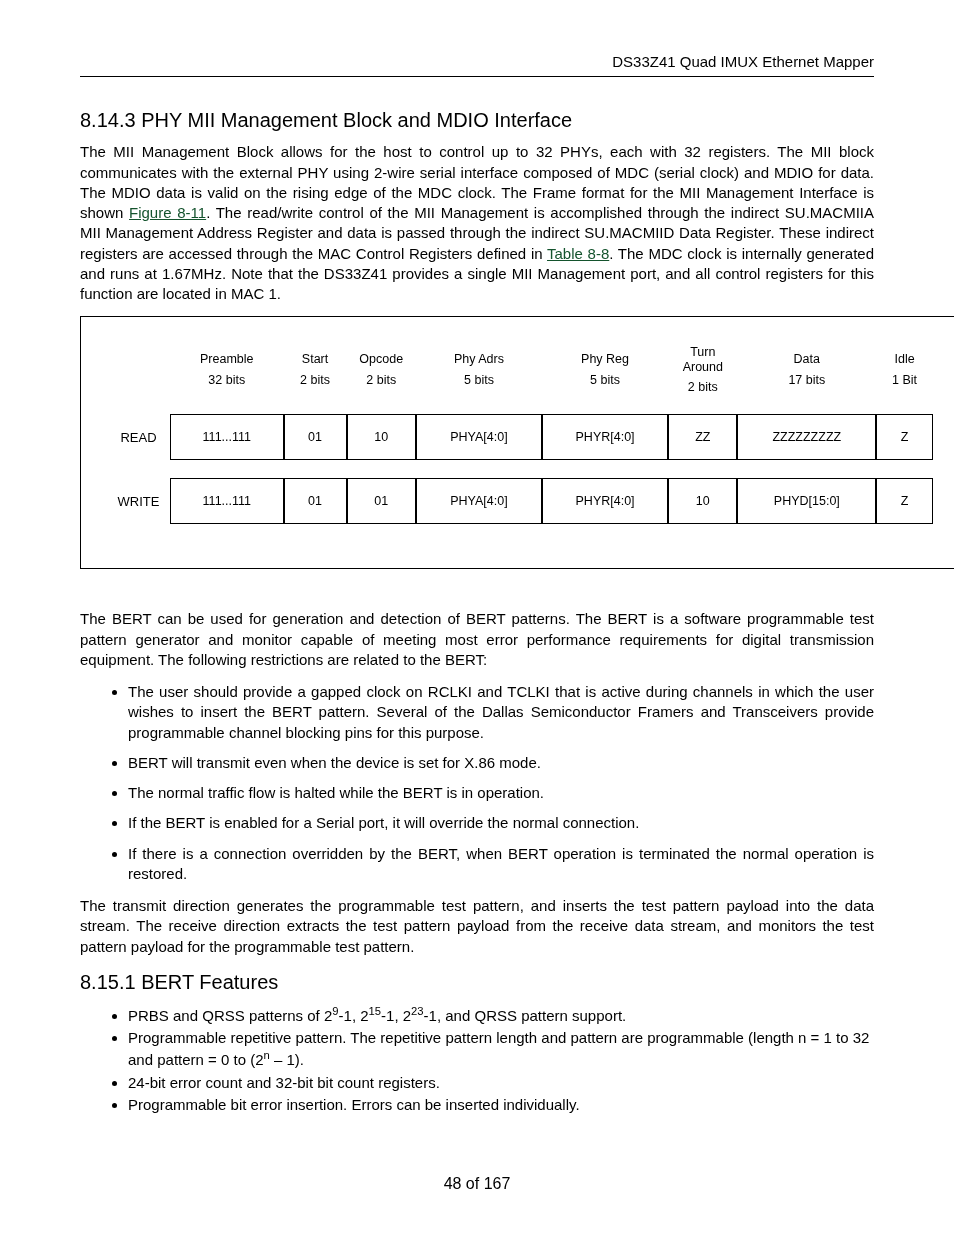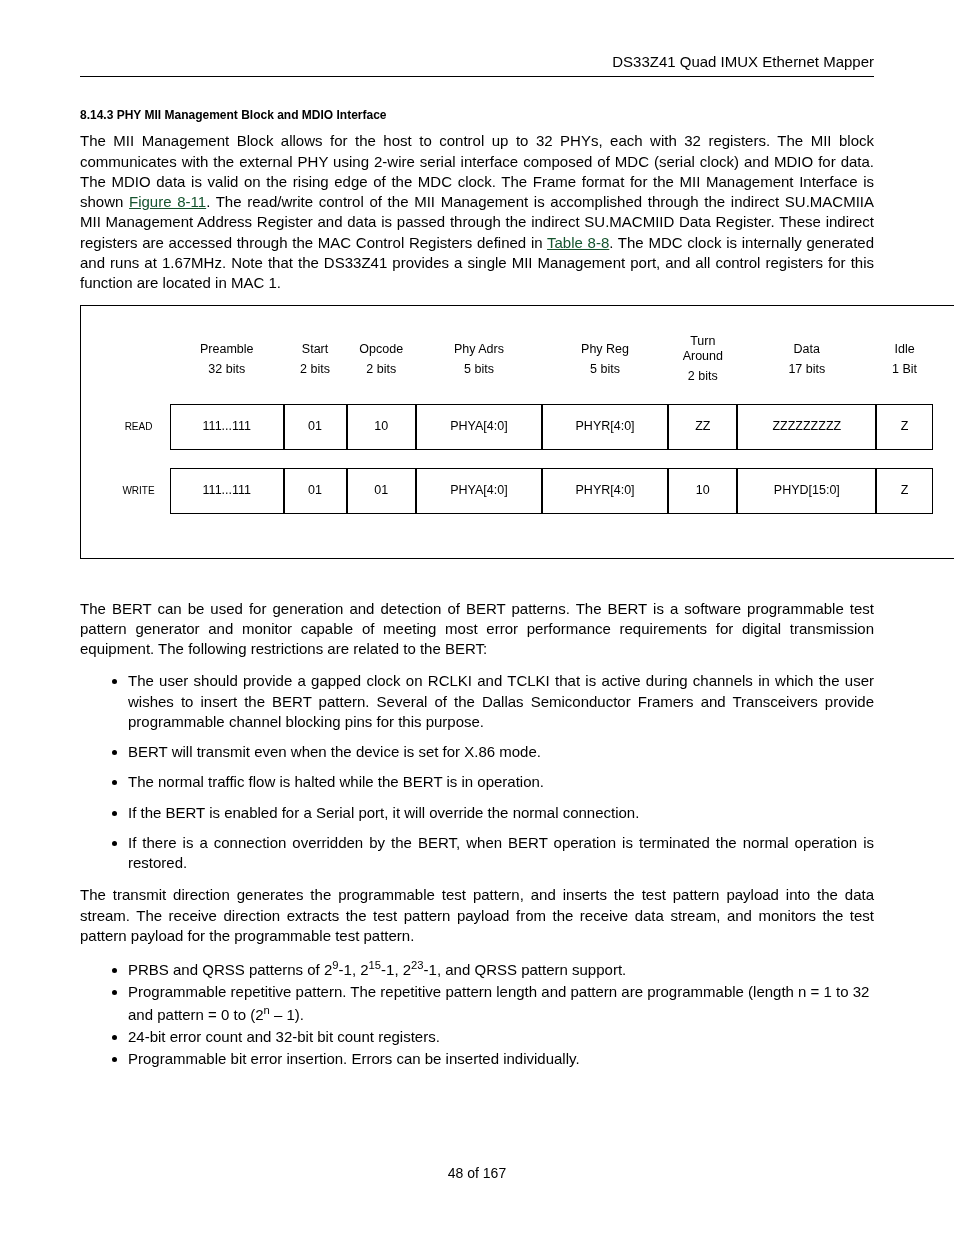--- a/index.html
+++ b/index.html
@@ -22,22 +22,22 @@
     text-align: right;
     font-size: 15px;
     margin-bottom: 4px;
   }
   .rule {
     border: none;
     border-top: 1px solid #000;
     margin: 4px 0 30px 0;
   }
   h3.sub {
-    font-size: 12px;
-    font-weight: bold;
+    font-size: 20px;
+    font-weight: normal;
     margin: 0 0 8px 0;
   }
   p.body {
     margin: 0 0 12px 0;
     text-align: justify;
   }
   a.link {
     color: #14532d;
     text-decoration: underline;
   }
@@ -70,21 +70,21 @@
   .mii-table th .hdr-top { display:block; line-height:1.15; }
   .mii-table th .hdr-bot { display:block; margin-top:6px; line-height:1.15; }
   .mii-table td.bordered {
     border: 1.5px solid #000;
   }
   .mii-table tr.datarow td.bordered {
     height: 40px;
   }
   .mii-table td.rowlbl {
     text-align: center;
-    font-size: 10px;
+    font-size: 13px;
   }
   .mii-table tr.gap td { height: 14px; }
   h2.sec {
     font-size: 17px;
     font-weight: bold;
     margin: 0 0 10px 0;
   }
   ul.bullets {
     margin: 0 0 12px 0;
     padding-left: 48px;
@@ -96,25 +96,25 @@
   ul.tight {
     margin: 0 0 12px 0;
     padding-left: 48px;
   }
   ul.tight li {
     margin-bottom: 2px;
   }
   .sup { vertical-align: super; font-size: 0.75em; }
   .footer {
     position: absolute;
-    bottom: 52px;
+    bottom: 40px;
     left: 0;
     width: 100%;
     text-align: center;
-    font-size: 14px;
+    font-size: 16px;
   }
 </style>
 </head>
 <body>
 
 <div class="page">
 
   <div class="header-right">DS33Z41 Quad IMUX Ethernet Mapper</div>
   <hr class="rule">
 
@@ -211,20 +211,21 @@
   <p class="body">The BERT can be used for generation and detection of BERT patterns. The BERT is a software programmable test pattern generator and monitor capable of meeting most error performance requirements for digital transmission equipment. The following restrictions are related to the BERT:</p>
   <ul class="bullets">
     <li>The user should provide a gapped clock on RCLKI and TCLKI that is active during channels in which the user wishes to insert the BERT pattern. Several of the Dallas Semiconductor Framers and Transceivers provide programmable channel blocking pins for this purpose.</li>
     <li>BERT will transmit even when the device is set for X.86 mode.</li>
     <li>The normal traffic flow is halted while the BERT is in operation.</li>
     <li>If the BERT is enabled for a Serial port, it will override the normal connection.</li>
     <li>If there is a connection overridden by the BERT, when BERT operation is terminated the normal operation is restored.</li>
   </ul>
   <p class="body">The transmit direction generates the programmable test pattern, and inserts the test pattern payload into the data stream. The receive direction extracts the test pattern payload from the receive data stream, and monitors the test pattern payload for the programmable test pattern.</p>
 
+  <h3 class="sub">8.15.1  BERT Features</h3>
   <ul class="tight">
     <li>
       <span>PRBS and QRSS patterns of 2</span><span class="sup">9</span><span>-1, 2</span><span class="sup">15</span><span>-1, 2</span><span class="sup">23</span><span>-1, and QRSS pattern support.</span>
     </li>
     <li>
       <span>Programmable repetitive pattern. The repetitive pattern length and pattern are programmable (length n = 1 to 32 and pattern = 0 to (2</span><span class="sup">n</span><span> – 1).</span>
     </li>
     <li>24-bit error count and 32-bit bit count registers.</li>
     <li>Programmable bit error insertion. Errors can be inserted individually.</li>
   </ul>

